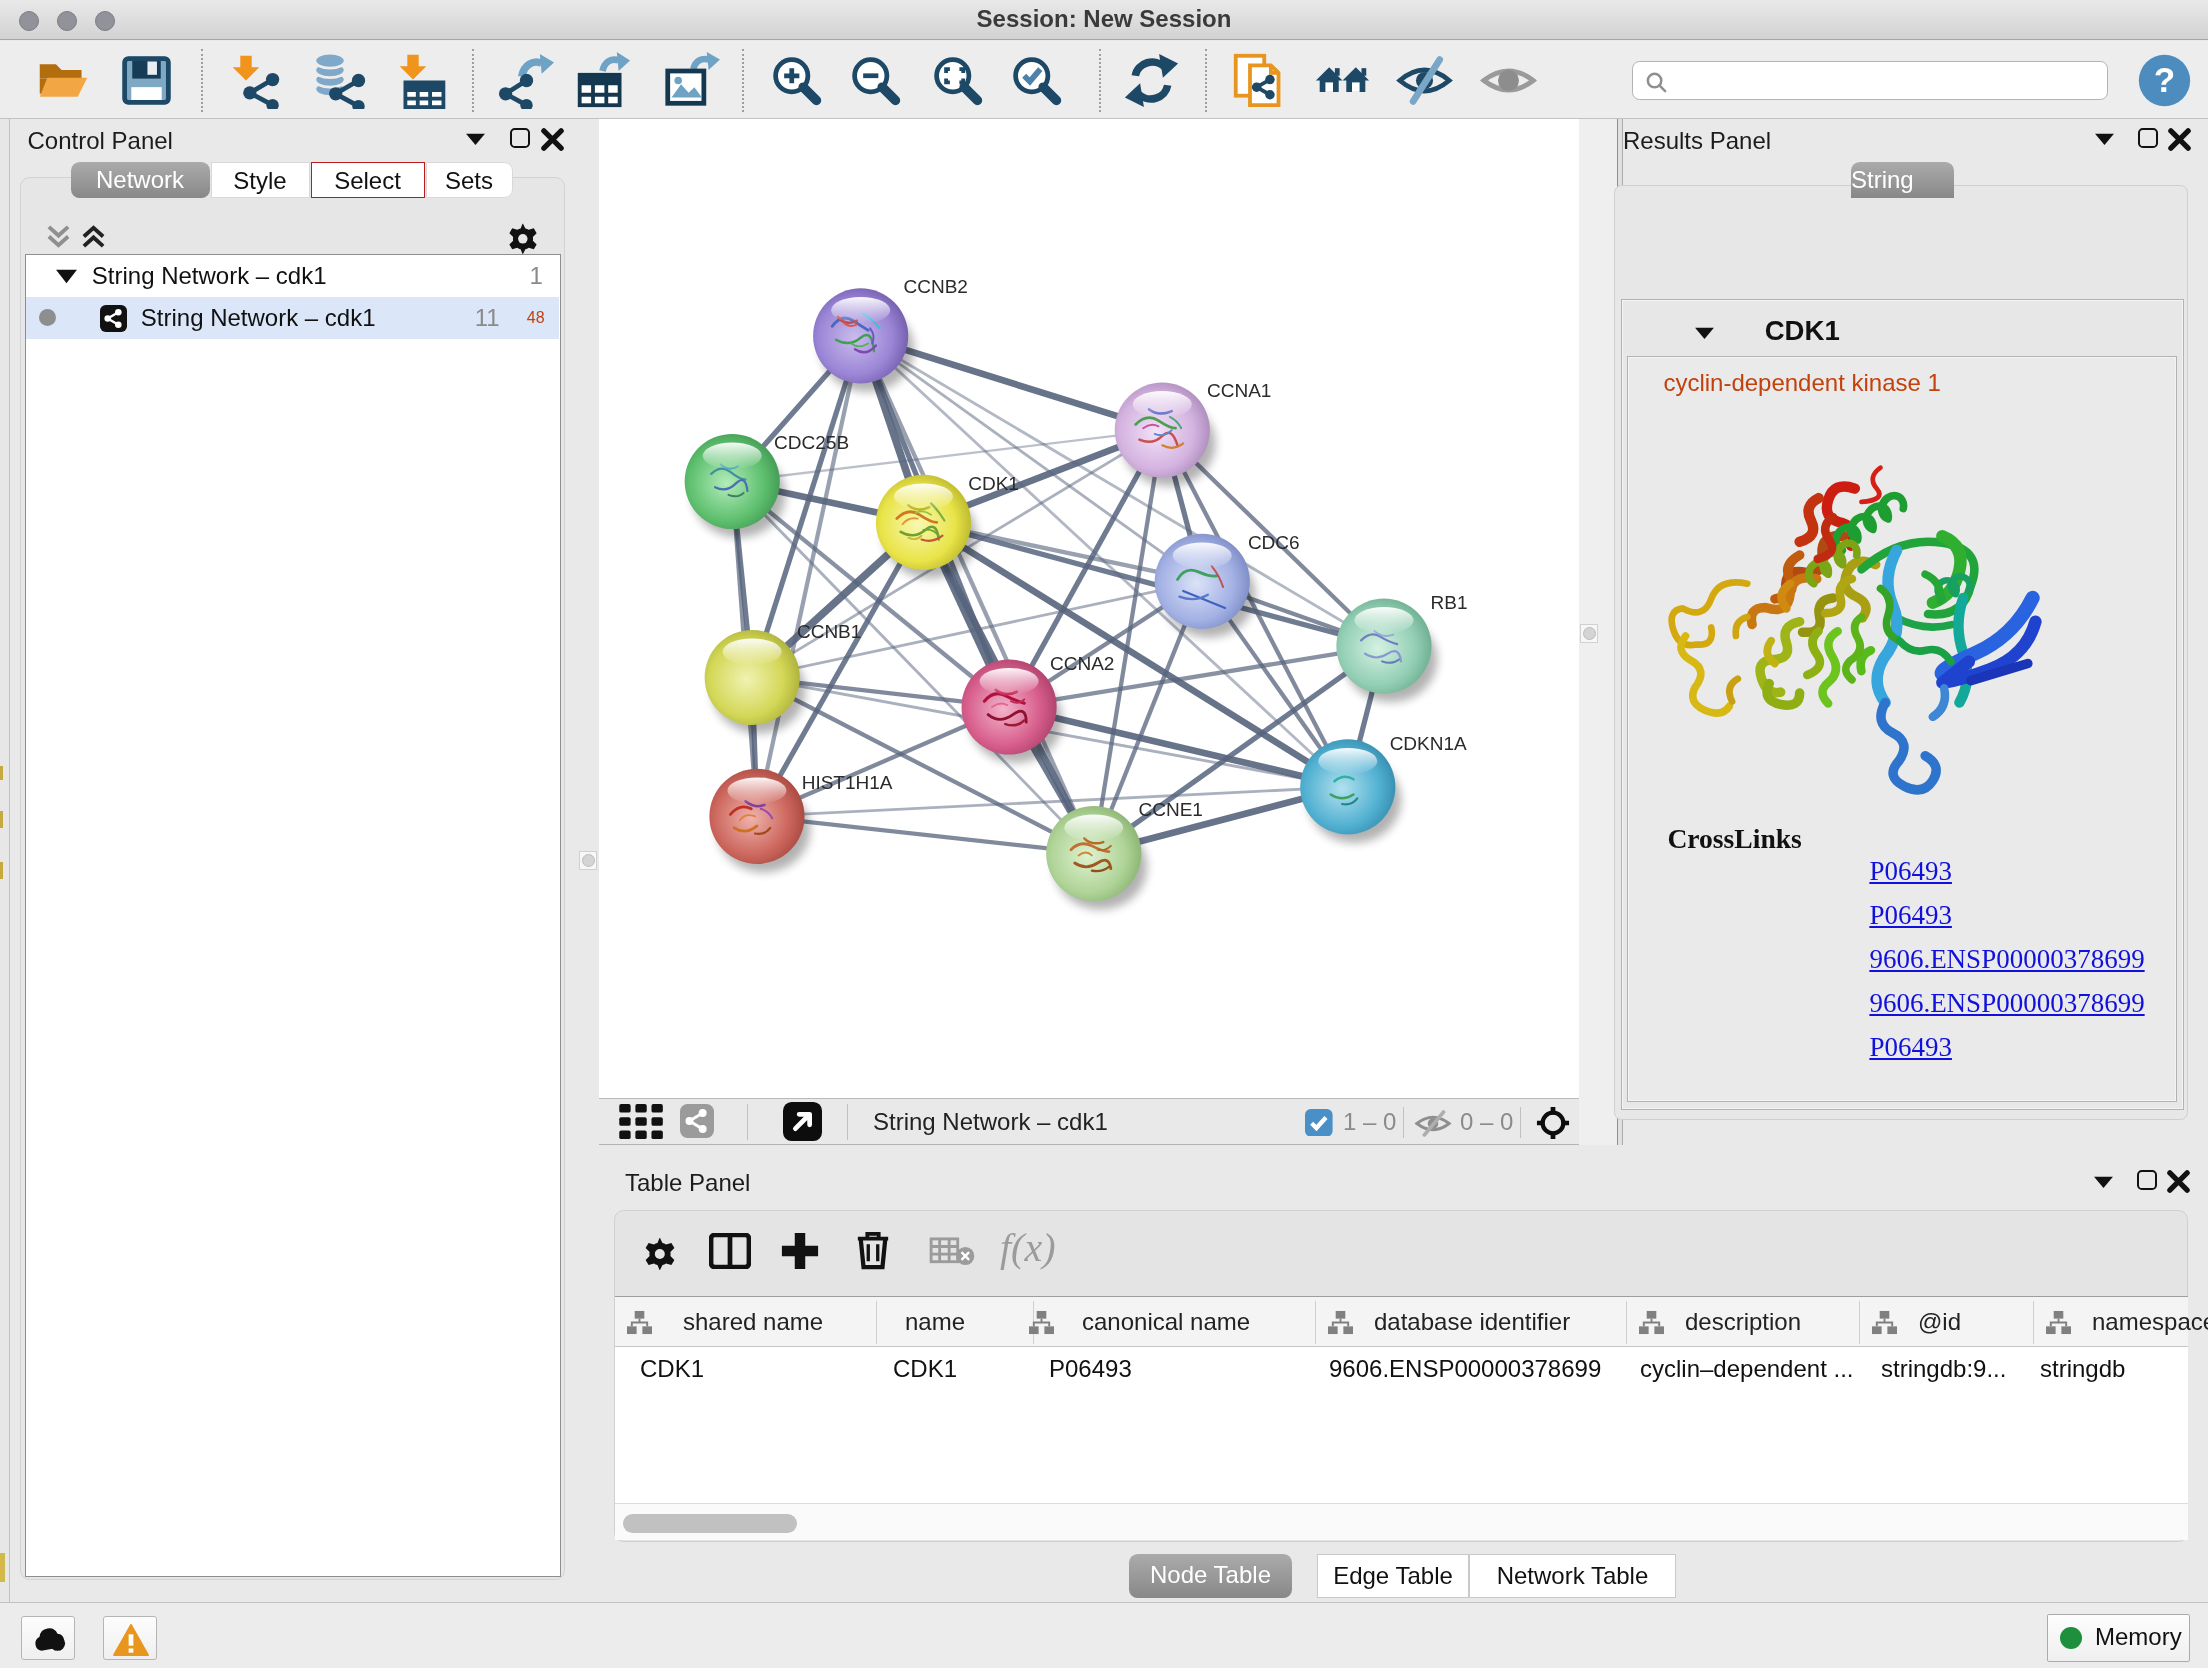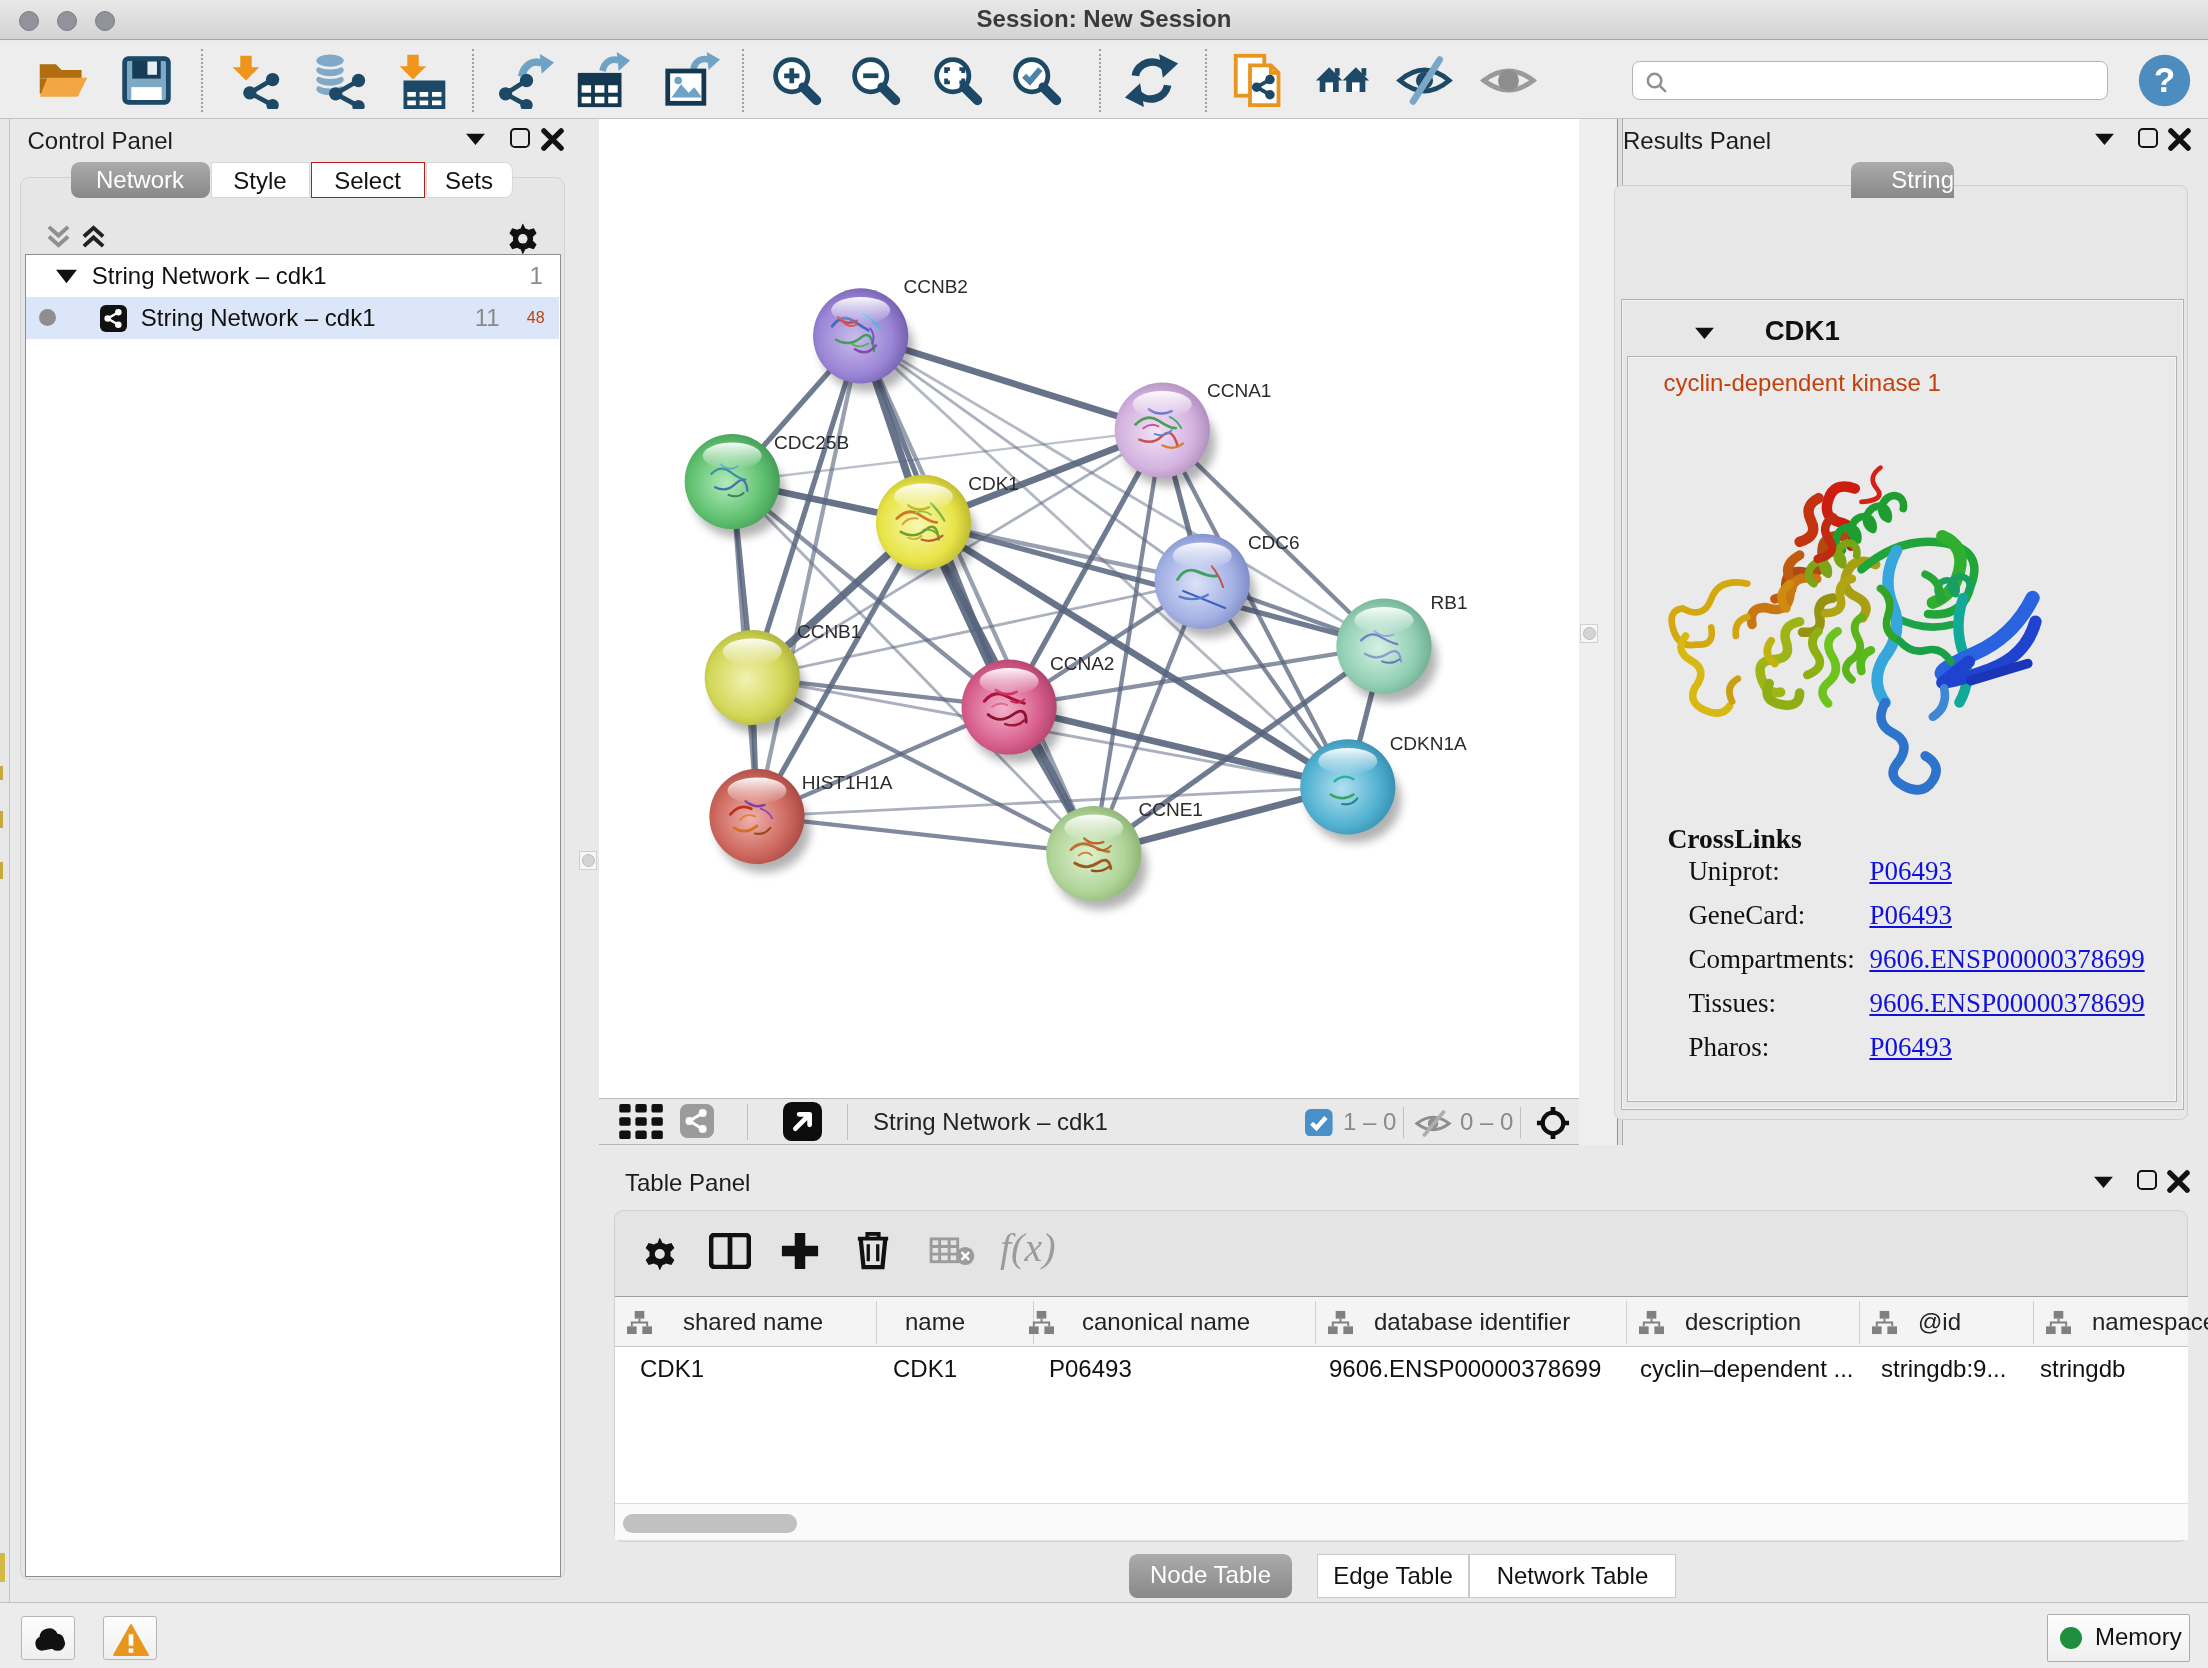--- a/index.html
+++ b/index.html
@@ -667,21 +667,21 @@
 
 <div id="rp">
   <div class="paneltitle abs" style="left:0px;top:7.6px;">Results Panel</div>
   <svg class="abs" style="left:470px;top:11.4px;" width="23" height="17" viewBox="0 0 24 18">
       <path d="M2 4 h20 l-10 12 z" fill="#111"></path>
     </svg>
   <div class="abs" style="left:515px;top:8.6px;width:20px;height:20px;border:2.9px solid #111;border-radius:4.8px;"></div>
   <svg class="abs" style="left:545px;top:8.6px;" width="23" height="23" viewBox="0 0 24 24">
       <path d="M3 3 L21 21 M21 3 L3 21" stroke="#111" stroke-width="5.5" stroke-linecap="round"></path>
     </svg>
-  <div class="abs tabsel" style="left:228px;top:43px;width:103px;height:36px;border-radius:8.6px 8.6px 0 0;font-size:24px;text-align:right;line-height:35px;">String</div>
+  <div class="abs tabsel" style="left:228px;top:43px;width:103px;height:36px;border-radius:8.6px 8.6px 0 0;font-size:24px;text-align:left;line-height:35px;">String</div>
 </div>
 <div id="rp-container">
   <div class="etchbox" style="left:5.7px;top:113px;width:563px;height:811px;">
     <svg class="abs" style="left:72px;top:25px;" width="21" height="16" viewBox="0 0 22 17">
         <path d="M1 3 h20 l-10 12 z" fill="#111"></path>
       </svg>
     <div class="abs" style="left:143px;top:15px;font-size:27.6px;font-weight:bold;color:#111;">CDK1</div>
     <div class="etchbox" style="left:5.7px;top:56px;width:550px;height:746px;background:#eaeaea;">
       <div class="abs" style="left:35px;top:12.4px;font-size:24px;color:#c2410c;">cyclin-dependent kinase 1</div>
 
@@ -737,23 +737,20 @@
           <path d="M170 240 q-12 10 -2 24 t-10 22" stroke="#8fb012" stroke-width="9"></path>
           <path d="M215 225 q-12 8 -4 22 t-8 24 q-10 10 2 20" stroke="#5cb31a" stroke-width="8"></path>
           <path d="M235 195 q14 10 8 28 t10 26" stroke="#35a426" stroke-width="8"></path>
           <path d="M255 250 q12 14 28 10 t26 12" stroke="#1ba145" stroke-width="8"></path>
           <path d="M282 180 q18 8 16 28" stroke="#26a735" stroke-width="8"></path>
           <path d="M120 250 q-10 14 4 24" stroke="#c2b315" stroke-width="8"></path>
           <path d="M95 225 q-14 4 -12 20" stroke="#d0a512" stroke-width="7"></path>
         </g>
       </svg>
       <div class="serif abs" style="left:39px;top:466px;font-size:27.6px;font-weight:bold;color:#111;">CrossLinks</div>
-      <div class="serif abs" style="left:60px;top:492px;font-size:27px;color:#111;line-height:44px;">
-        Uniprot:<br>GeneCard:<br>Compartments:<br>Tissues:<br>Pharos:
-      </div>
       <div class="serif abs" style="left:241px;top:492px;font-size:27px;line-height:44px;">
         <span class="xlink">P06493</span><br>
         <span class="xlink">P06493</span><br>
         <span class="xlink">9606.ENSP00000378699</span><br>
         <span class="xlink">9606.ENSP00000378699</span><br>
         <span class="xlink">P06493</span>
       </div>
     </div>
   </div>
 </div>

